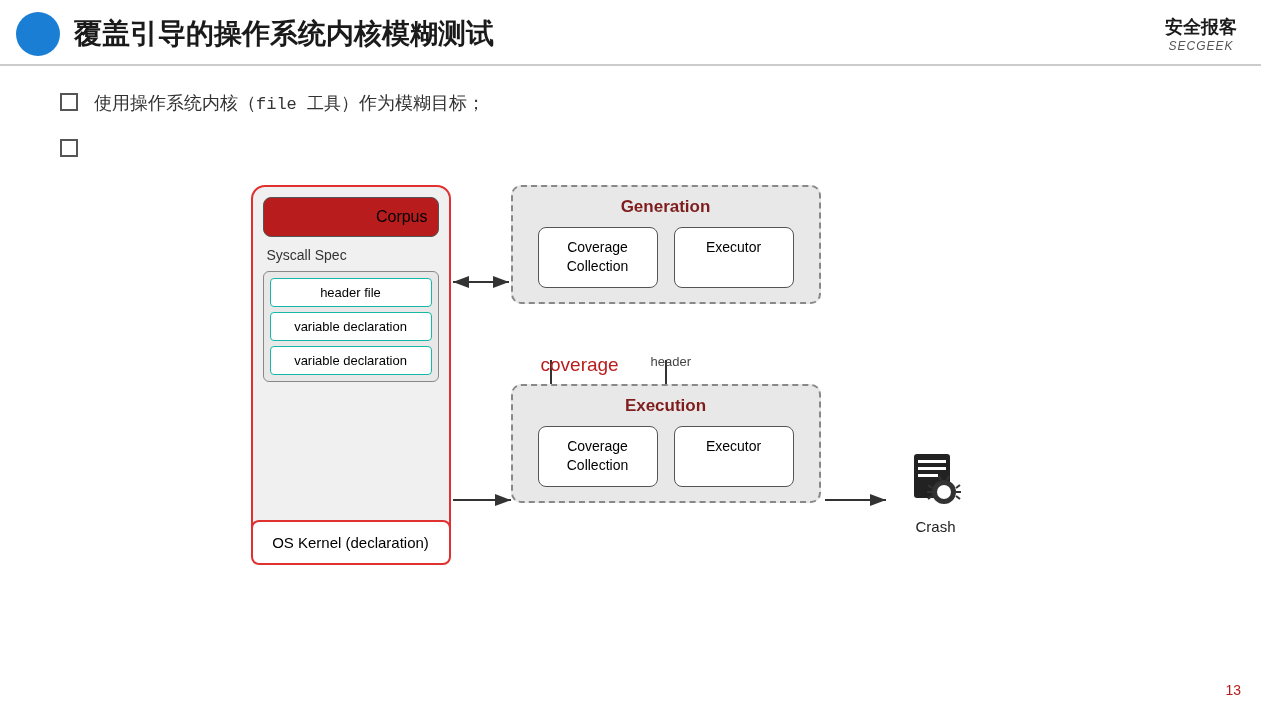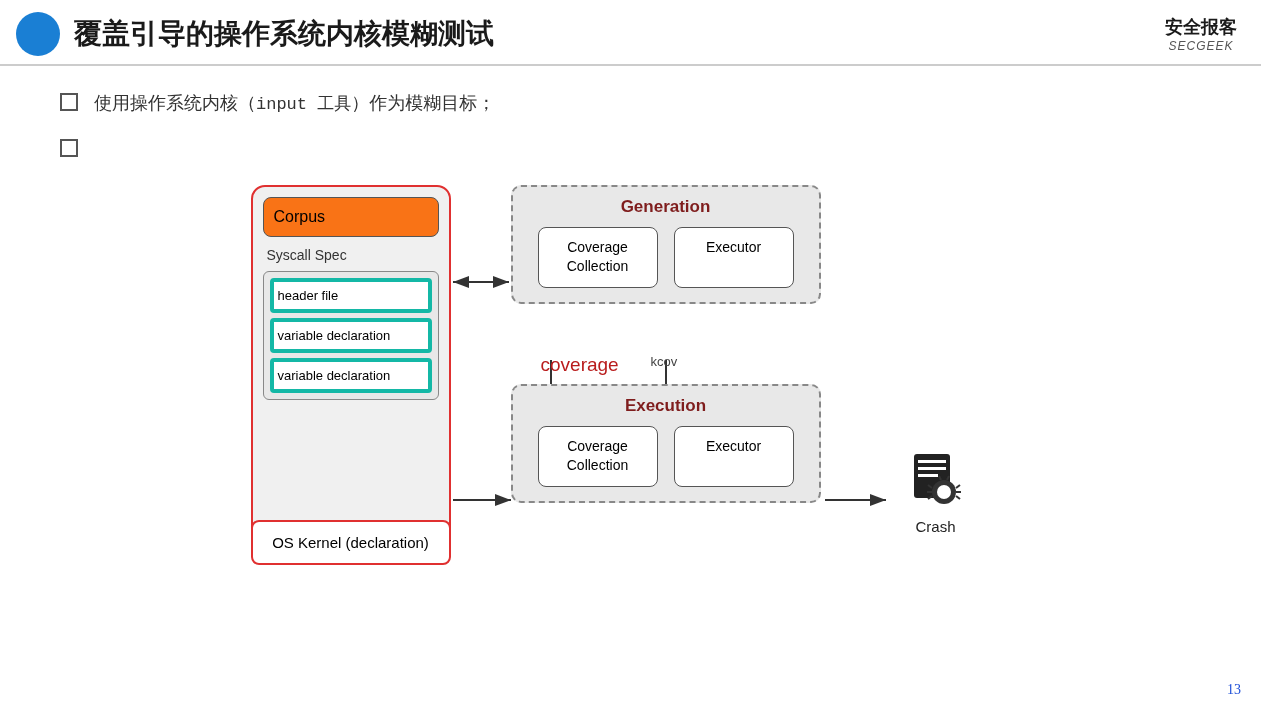--- a/index.html
+++ b/index.html
@@ -96,45 +96,45 @@
       left: 0;
       top: 0;
       width: 200px;
       height: 370px;
       border: 2px solid #e03030;
       border-radius: 14px;
       background: #f0f0f0;
       padding: 10px;
     }
     .corpus-box {
-      background: #f97316;
+      background: #b91c1c;
       border: 1px solid #555;
       border-radius: 8px;
-      text-align: left;
+      text-align: right;
       padding: 10px;
       font-size: 16px;
       margin-bottom: 10px;
     }
     .syscall-label {
       font-size: 14px;
       color: #333;
       margin-bottom: 8px;
       padding-left: 4px;
     }
     .syscall-box {
       background: #e8e8e8;
       border: 1px solid #888;
       border-radius: 6px;
       padding: 6px;
     }
     .inner-box {
       background: white;
-      border: 4px solid #14b8a6;
+      border: 1px solid #14b8a6;
       border-radius: 4px;
-      text-align: left;
+      text-align: center;
       padding: 6px 4px;
       font-size: 13px;
       margin-bottom: 5px;
     }
     .inner-box:last-child {
       margin-bottom: 0;
     }
 
     
     .os-kernel-box {
@@ -212,22 +212,21 @@
       height: 100%;
       pointer-events: none;
     }
 
     
     .page-number {
       position: absolute;
       bottom: 8px;
       right: 20px;
       font-size: 14px;
-      color: #1d4ed8;
-      font-family: Liberation Serif, serif;
+      color: #b91c1c;
     }
 
     
     .diagram-wrapper {
       position: relative;
       width: 760px;
       height: 380px;
       margin: 0 auto;
     }
   </style>
@@ -243,21 +242,21 @@
     <span class="logo-cn">安全报客</span>
     <span class="logo-en">SECGEEK</span>
   </div>
 </div>
 
 <div class="content">
 
   <div class="bullets">
     <div class="bullet-item">
       <div class="checkbox-icon"></div>
-      <span class="bullet-text">使用操作系统内核（<span class="mono">input 工具</span>）作为模糊目标；</span>
+      <span class="bullet-text">使用操作系统内核（<span class="mono">file 工具</span>）作为模糊目标；</span>
     </div>
     <div class="bullet-item">
       <div class="checkbox-icon"></div>
     </div>
   </div>
 
   <div class="diagram-wrapper">
 
     <svg class="arrows-svg" viewBox="0 0 760 380" xmlns="http://www.w3.org/2000/svg">
 
@@ -312,21 +311,21 @@
             <span>Coverage Collection</span>
           </div>
           <div class="inner-white-box">
             <span>Executor</span>
           </div>
         </div>
       </div>
 
       <div style="position:relative; height:40px;">
         <span style="position:absolute; left:30px; top:10px; font-size:19px; color:#b91c1c;">coverage</span>
-        <span style="position:absolute; left:140px; top:10px; font-size:13px; color:#444;">kcov</span>
+        <span style="position:absolute; left:140px; top:10px; font-size:13px; color:#444;">header</span>
       </div>
 
       <div class="exec-box">
         <div class="section-title">Execution</div>
         <div class="inner-row">
           <div class="inner-white-box">
             <span>Coverage Collection</span>
           </div>
           <div class="inner-white-box">
             <span>Executor</span>

